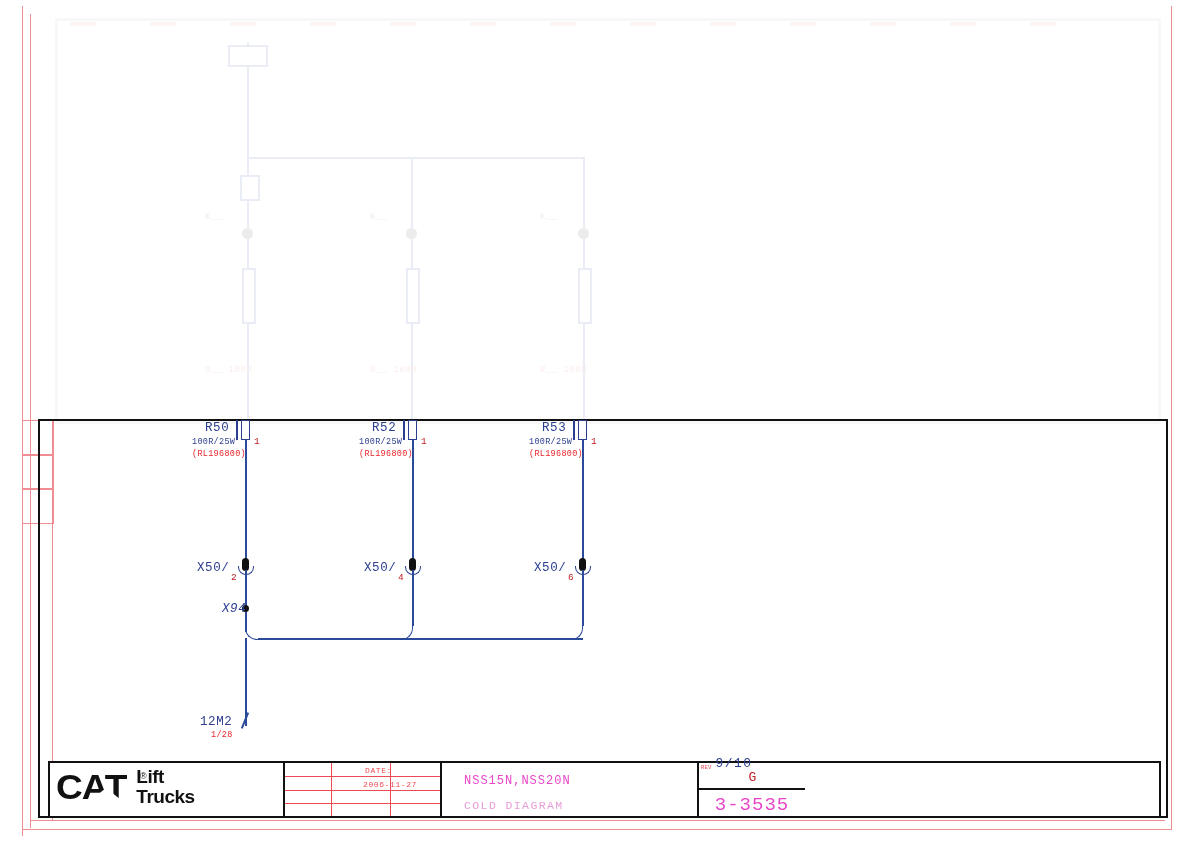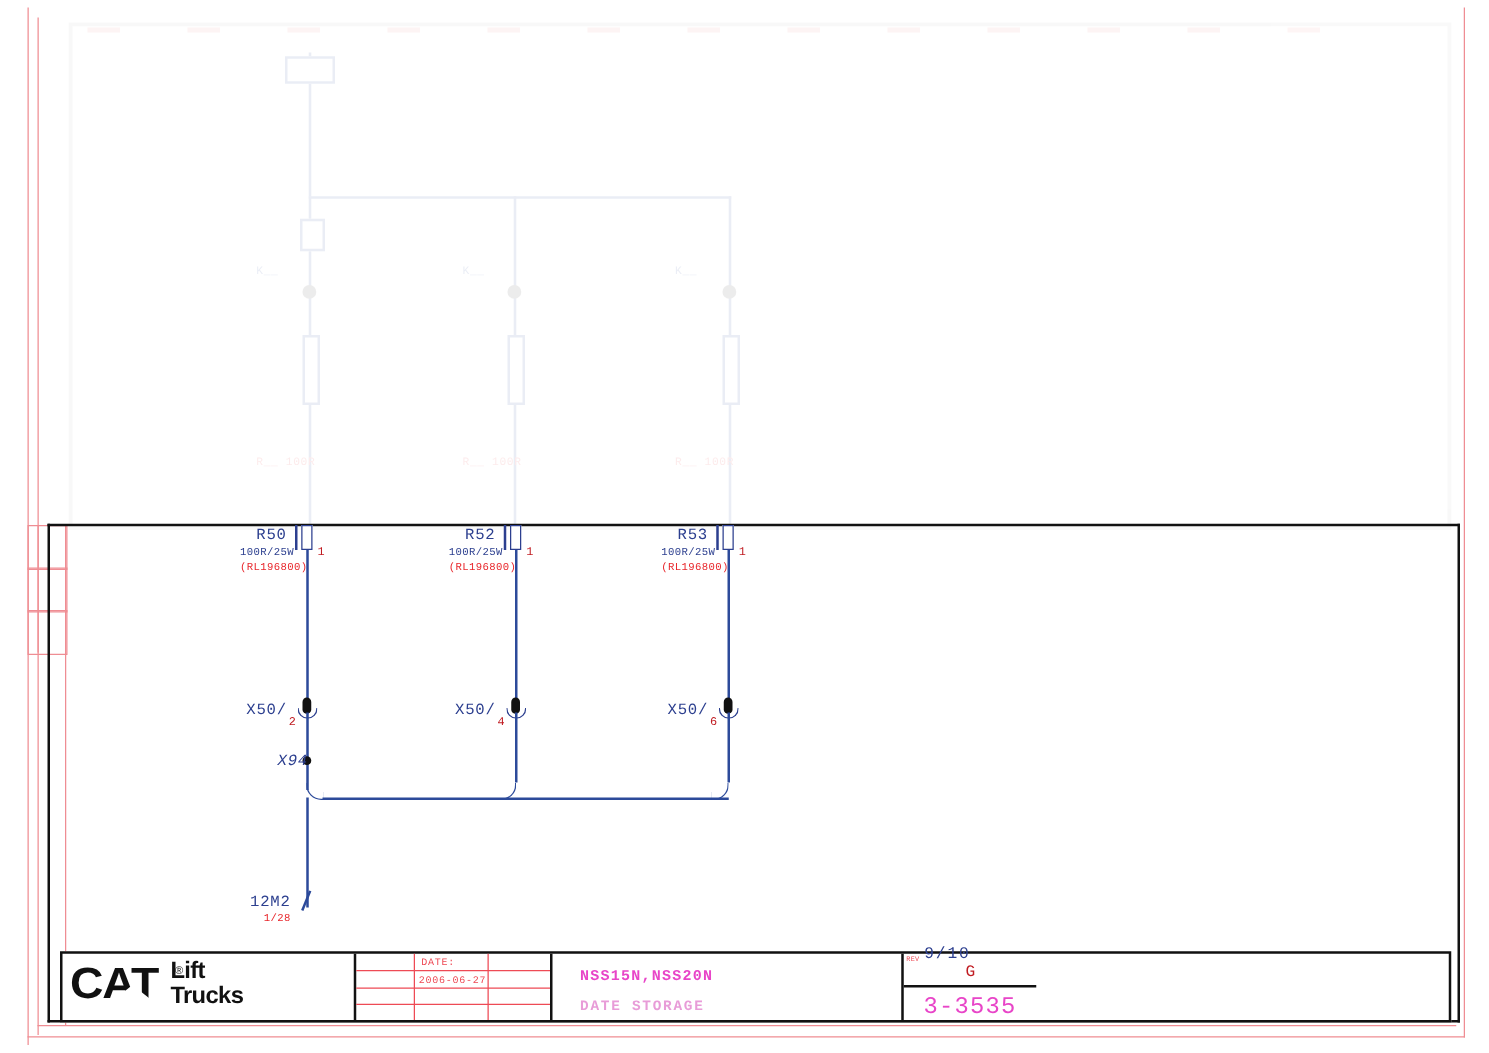--- a/index.html
+++ b/index.html
@@ -203,21 +203,21 @@
     position: relative;
     border-right: 2px solid #111111;
     box-sizing: border-box;
     height: 100%;
   }
   .tb-cell:last-child { border-right: none; }
 
   #tb-logo { width: 235px; }
   #tb-date { width: 157px; }
   #tb-title { width: 286px; }
-  #tb-model { width: 281px; font-weight: bold; }
+  #tb-model { width: 257px; }
   #tb-rev   { width: 106px; }
 
   
   .cat-logo {
     position: absolute;
     left: 6px; top: 6px;
     display: flex;
     align-items: flex-start;
   }
   .cat-word {
@@ -271,20 +271,21 @@
     position: absolute;
     top: 0; height: 100%;
     width: 1px; background: #ee4a55;
   }
   .dg-txt {
     position: absolute;
     color: #ee4a55;
     font-size: 8px;
     letter-spacing: 0.6px;
     white-space: nowrap;
+    margin-left: 28px;
   }
 
   .tb-txt {
     position: absolute;
     white-space: nowrap;
   }
   .t-circuit {
     left: 24px; bottom: 12px;
     color: #2c3f8f;
     font-size: 13px;
@@ -491,28 +492,28 @@
     </div>
 
     <div class="tb-cell" id="tb-date">
       <div class="date-grid">
         <div class="dg-h" style="top:13px;"></div>
         <div class="dg-h" style="top:27px;"></div>
         <div class="dg-h" style="top:40px;"></div>
         <div class="dg-v" style="left:46px;"></div>
         <div class="dg-v" style="left:105px;"></div>
         <div class="dg-txt" style="left:52px; top:3px;">DATE:</div>
-        <div class="dg-txt" style="left:50px; top:17px;">2006-06-27</div>
+        <div class="dg-txt" style="left:50px; top:17px;">2006-11-27</div>
       </div>
     </div>
 
 
     <div class="tb-cell" id="tb-model">
       <div class="tb-txt t-model">NSS15N,NSS20N</div>
-      <div class="tb-txt t-cold">DATE STORAGE</div>
+      <div class="tb-txt t-cold">COLD DIAGRAM</div>
     </div>
 
     <div class="tb-cell" id="tb-rev">
       <div id="tb-rev-top">
         <div id="rev-page">
           <div class="page-num">9/10</div>
         </div>
         <div id="rev-letter">
           <div class="rev-mini">REV</div>
           <div class="rev-val">G</div>

